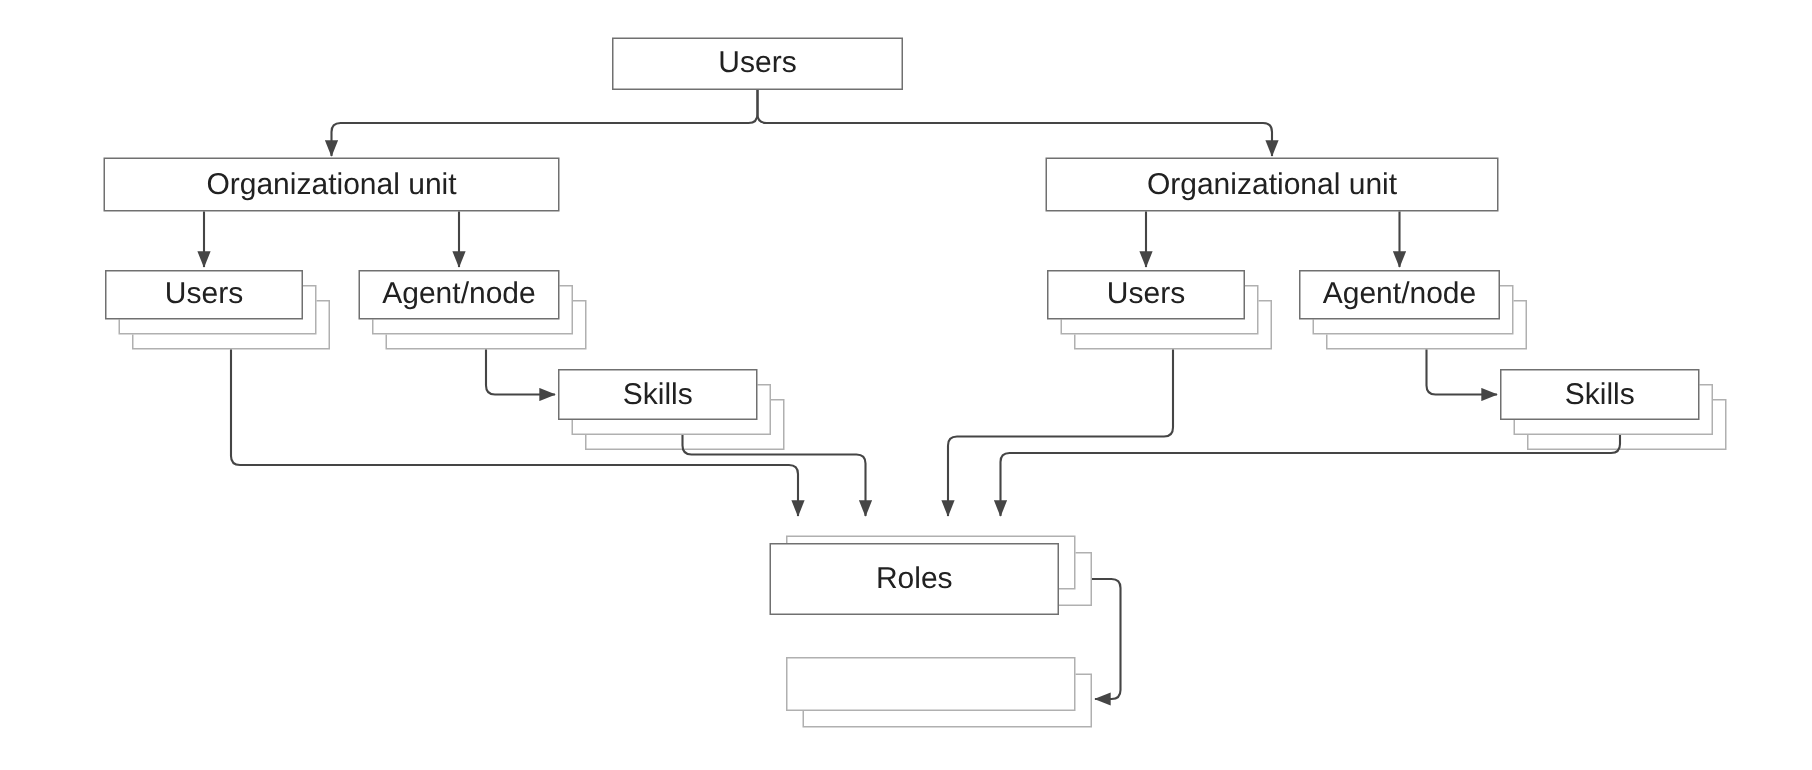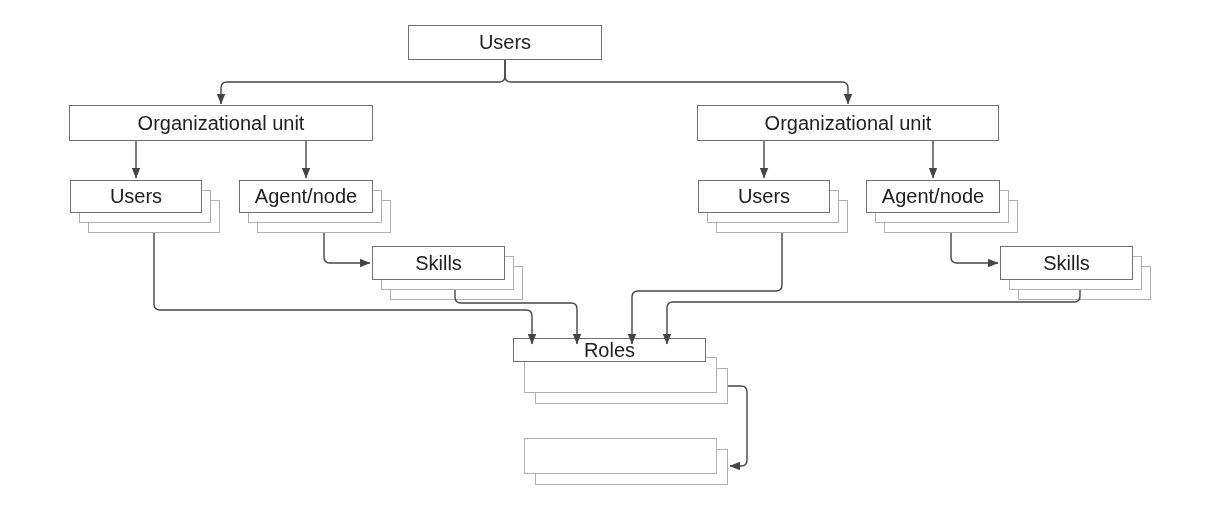--- a/index.html
+++ b/index.html
@@ -84,21 +84,21 @@
       <div class="box main" style="left: 372px; top: 246px; width: 133px; height: 34px;">
         <span class="label">Skills</span>
       </div>
       <div class="box stack-copy" style="left: 1018px; top: 266px; width: 133px; height: 34px;"></div>
       <div class="box stack-copy" style="left: 1009px; top: 256px; width: 133px; height: 34px;"></div>
       <div class="box main" style="left: 1000px; top: 246px; width: 133px; height: 34px;">
         <span class="label">Skills</span>
       </div>
       <div class="box stack-copy" style="left: 535px; top: 368px; width: 193px; height: 36px;"></div>
       <div class="box stack-copy" style="left: 524px; top: 357px; width: 193px; height: 36px;"></div>
-      <div class="box main" style="left: 513px; top: 338px; width: 193px; height: 24px;">
+      <div class="box main" style="left: 513px; top: 362px; width: 193px; height: 48px;">
         <span class="label">Roles</span>
       </div>
       <div class="box stack-copy" style="left: 535px; top: 449px; width: 193px; height: 36px;"></div>
       <div class="box stack-copy" style="left: 524px; top: 438px; width: 193px; height: 36px;"></div>
     </div>
   <svg class="edges" id="edge-layer" viewBox="0 0 1208 513" aria-hidden="true">
     <defs>
       <marker id="arrowhead" markerUnits="userSpaceOnUse" markerWidth="11" markerHeight="9" viewBox="0 0 10 8" refX="9.5" refY="4" orient="auto">
         <path id="arrowhead-shape" d="M0,0 L10,4 L0,8 Z" fill="#454545"></path>
       </marker>

